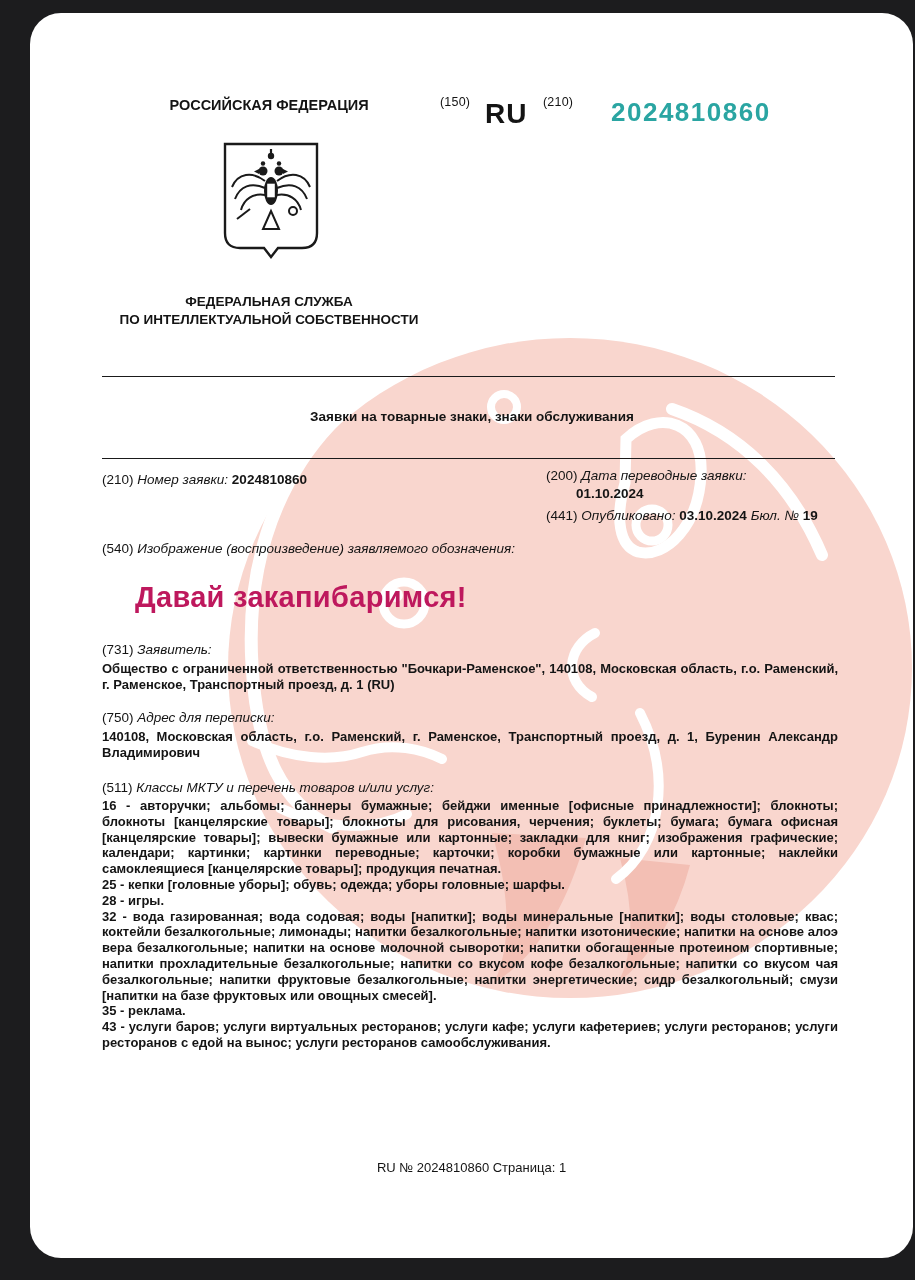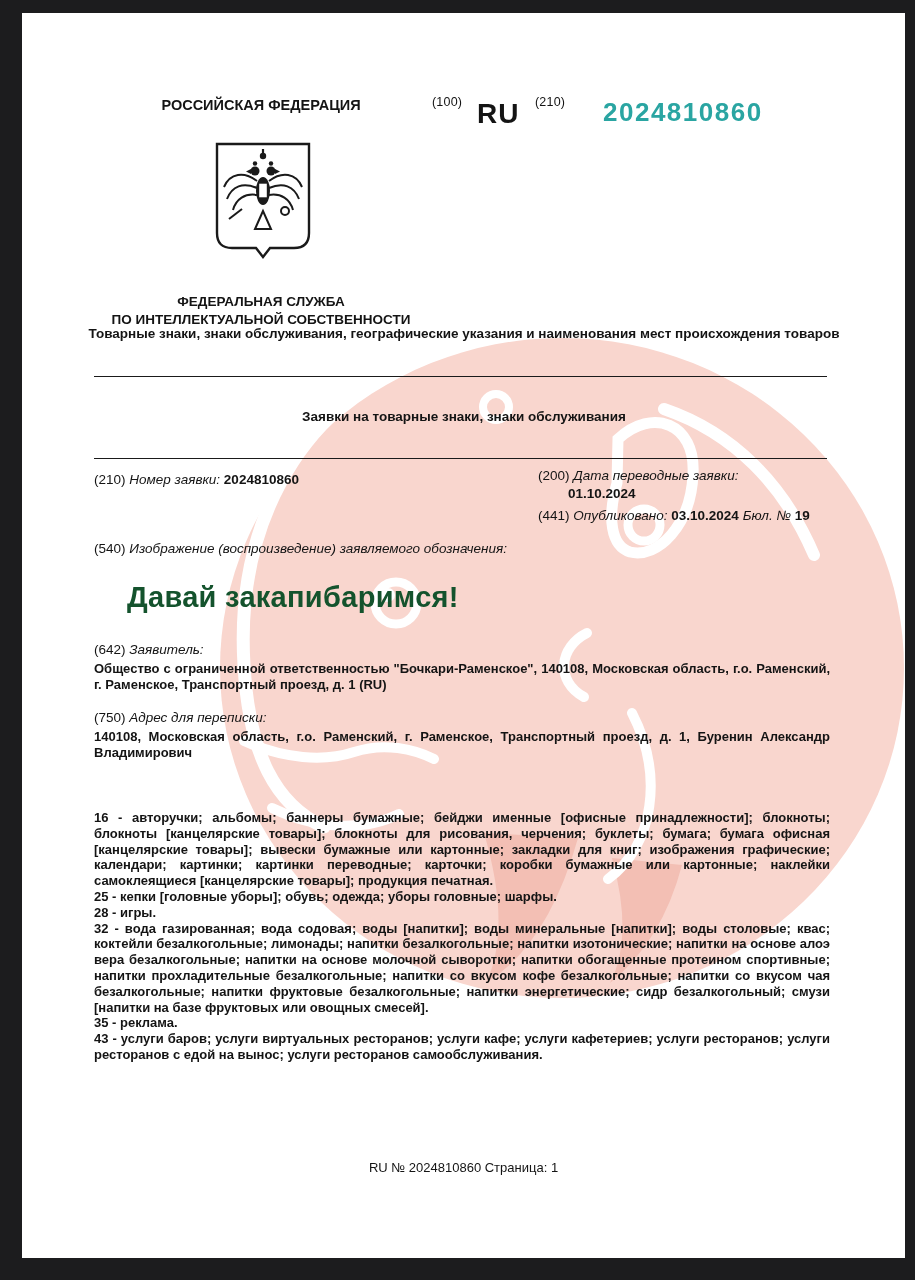--- a/index.html
+++ b/index.html
@@ -4,22 +4,22 @@
 <style>
   html,body{margin:0;padding:0;}
   body{
     width:915px;height:1280px;position:relative;
     background:#1c1c1e;
     font-family:"Liberation Sans","DejaVu Sans",sans-serif;
     color:#141414;
     -webkit-font-smoothing:antialiased;
   }
   .sheet{
-    position:absolute;left:22px;top:13px;width:883px;height:1245px;
-    background:#ffffff;overflow:hidden;
+    position:absolute;left:30px;top:13px;width:883px;height:1245px;
+    background:#ffffff;overflow:hidden;border-radius:31px;
   }
   .wm{position:absolute;left:0;top:0;width:883px;height:1245px;z-index:0;pointer-events:none;}
   .content{position:absolute;left:0;top:0;width:883px;height:1245px;z-index:2;}
 
   .abs{position:absolute;}
   .b{font-weight:bold;}
   .i{font-style:italic;}
 
   .country{left:72px;top:84px;width:334px;text-align:center;font-weight:bold;font-size:14.5px;}
   .code-sm{font-size:12.5px;letter-spacing:.2px;}
@@ -34,28 +34,28 @@
   .rule1{top:363px;}
   .rule2{top:445px;}
   .sectitle{left:52px;top:396px;width:780px;text-align:center;font-weight:bold;font-size:13.5px;}
 
   .fs{font-size:13.5px;}
   .f210{left:72px;top:459px;}
   .rcol{left:516px;top:455px;width:300px;}
   .rcol .date{margin:3px 0 0 30px;font-weight:bold;}
   .rcol .pub{margin-top:7px;}
   .f540{left:72px;top:528px;}
-  .mark{left:105px;top:568px;font-size:29px;font-weight:bold;color:#14532d;letter-spacing:.3px;}
+  .mark{left:105px;top:568px;font-size:29px;font-weight:bold;color:#be185d;letter-spacing:.3px;}
 
   .f731l{left:72px;top:629px;}
   .f731v{left:72px;top:648px;width:736px;font-weight:bold;text-align:justify;line-height:15.8px;font-size:13px;}
   .f750l{left:72px;top:697px;}
   .f750v{left:72px;top:716px;width:736px;font-weight:bold;text-align:justify;line-height:15.8px;font-size:13px;}
   .f511l{left:72px;top:767px;}
-  .klasses{left:72px;top:785px;width:736px;font-size:13px;line-height:15.8px;margin-top:12px;}
+  .klasses{left:72px;top:785px;width:736px;font-size:13px;line-height:15.8px;}
   .klasses p{margin:0;font-weight:bold;text-align:justify;}
   .footer{left:0;top:1147px;width:883px;text-align:center;font-size:13px;}
 </style>
 </head>
 <body>
 
 <div class="sheet">
 
   <svg class="wm" viewBox="0 0 883 1245" aria-hidden="true">
     <ellipse cx="540" cy="655" rx="342" ry="330" fill="#f9d6ce"></ellipse>
@@ -72,21 +72,21 @@
       <path d="M565,620 C537,634 533,668 562,684" stroke-width="10"></path>
       <path d="M222,728 C262,746 302,749 332,739 C362,729 392,736 412,746" stroke-width="10"></path>
       <path d="M250,795 C292,816 342,819 377,801" stroke-width="10"></path>
       <path d="M610,700 C642,762 632,832 586,866" stroke-width="10"></path>
     </g>
   </svg>
 
   <div class="content">
 
     <div class="abs country">РОССИЙСКАЯ ФЕДЕРАЦИЯ</div>
-    <span class="abs code-sm code190">(100)</span>
+    <span class="abs code-sm code190">(150)</span>
     <span class="abs ru">RU</span>
     <span class="abs code-sm code210">(210)</span>
     <span class="abs appnum">2024810860</span>
 
     <svg class="abs emblem" viewBox="0 0 102 120" aria-hidden="true">
       <path d="M5,3 H97 V92 Q97,107 82,107 H58 L51,116 L44,107 H20 Q5,107 5,92 Z" fill="none" stroke="#1a1a1a" stroke-width="2.4"></path>
       <g stroke="#1a1a1a" fill="none" stroke-width="2">
         <path d="M45,40 C32,30 18,32 12,46"></path>
         <path d="M45,47 C31,41 20,45 15,58"></path>
         <path d="M45,54 C33,52 24,58 21,69"></path>
@@ -109,21 +109,20 @@
         <ellipse cx="51" cy="50" rx="7" ry="14"></ellipse>
       </g>
       <rect x="46.5" y="42" width="9" height="15" fill="#ffffff" stroke="#1a1a1a" stroke-width="1.4"></rect>
     </svg>
 
     <div class="abs office">
       <div>ФЕДЕРАЛЬНАЯ СЛУЖБА</div>
       <div>ПО ИНТЕЛЛЕКТУАЛЬНОЙ СОБСТВЕННОСТИ</div>
     </div>
 
-    <div class="abs doctype">Товарные знаки, знаки обслуживания, географические указания и наименования мест происхождения товаров</div>
     <div class="abs rule rule1"></div>
     <div class="abs sectitle">Заявки на товарные знаки, знаки обслуживания</div>
     <div class="abs rule rule2"></div>
 
     <div class="abs fs f210">
       <span>(210)</span>
       <span class="i">Номер заявки:</span>
       <span class="b">2024810860</span>
     </div>
 
@@ -143,31 +142,35 @@
     </div>
 
     <div class="abs fs f540">
       <span>(540)</span>
       <span class="i">Изображение (воспроизведение) заявляемого обозначения:</span>
     </div>
 
     <div class="abs mark">Давай закапибаримся!</div>
 
     <div class="abs fs f731l">
-      <span>(642)</span>
+      <span>(731)</span>
       <span class="i">Заявитель:</span>
     </div>
     <div class="abs f731v">Общество с ограниченной ответственностью "Бочкари-Раменское", 140108, Московская область, г.о. Раменский, г. Раменское, Транспортный проезд, д. 1 (RU)</div>
 
     <div class="abs fs f750l">
       <span>(750)</span>
       <span class="i">Адрес для переписки:</span>
     </div>
     <div class="abs f750v">140108, Московская область, г.о. Раменский, г. Раменское, Транспортный проезд, д. 1, Буренин Александр Владимирович</div>
 
+    <div class="abs fs f511l">
+      <span>(511)</span>
+      <span class="i">Классы МКТУ и перечень товаров и/или услуг:</span>
+    </div>
     <div class="abs klasses">
       <p>16 - авторучки; альбомы; баннеры бумажные; бейджи именные [офисные принадлежности]; блокноты; блокноты [канцелярские товары]; блокноты для рисования, черчения; буклеты; бумага; бумага офисная [канцелярские товары]; вывески бумажные или картонные; закладки для книг; изображения графические; календари; картинки; картинки переводные; карточки; коробки бумажные или картонные; наклейки самоклеящиеся [канцелярские товары]; продукция печатная.</p>
       <p>25 - кепки [головные уборы]; обувь; одежда; уборы головные; шарфы.</p>
       <p>28 - игры.</p>
       <p>32 - вода газированная; вода содовая; воды [напитки]; воды минеральные [напитки]; воды столовые; квас; коктейли безалкогольные; лимонады; напитки безалкогольные; напитки изотонические; напитки на основе алоэ вера безалкогольные; напитки на основе молочной сыворотки; напитки обогащенные протеином спортивные; напитки прохладительные безалкогольные; напитки со вкусом кофе безалкогольные; напитки со вкусом чая безалкогольные; напитки фруктовые безалкогольные; напитки энергетические; сидр безалкогольный; смузи [напитки на базе фруктовых или овощных смесей].</p>
       <p>35 - реклама.</p>
       <p>43 - услуги баров; услуги виртуальных ресторанов; услуги кафе; услуги кафетериев; услуги ресторанов; услуги ресторанов с едой на вынос; услуги ресторанов самообслуживания.</p>
     </div>
 
     <div class="abs footer">RU № 2024810860 Страница: 1</div>

